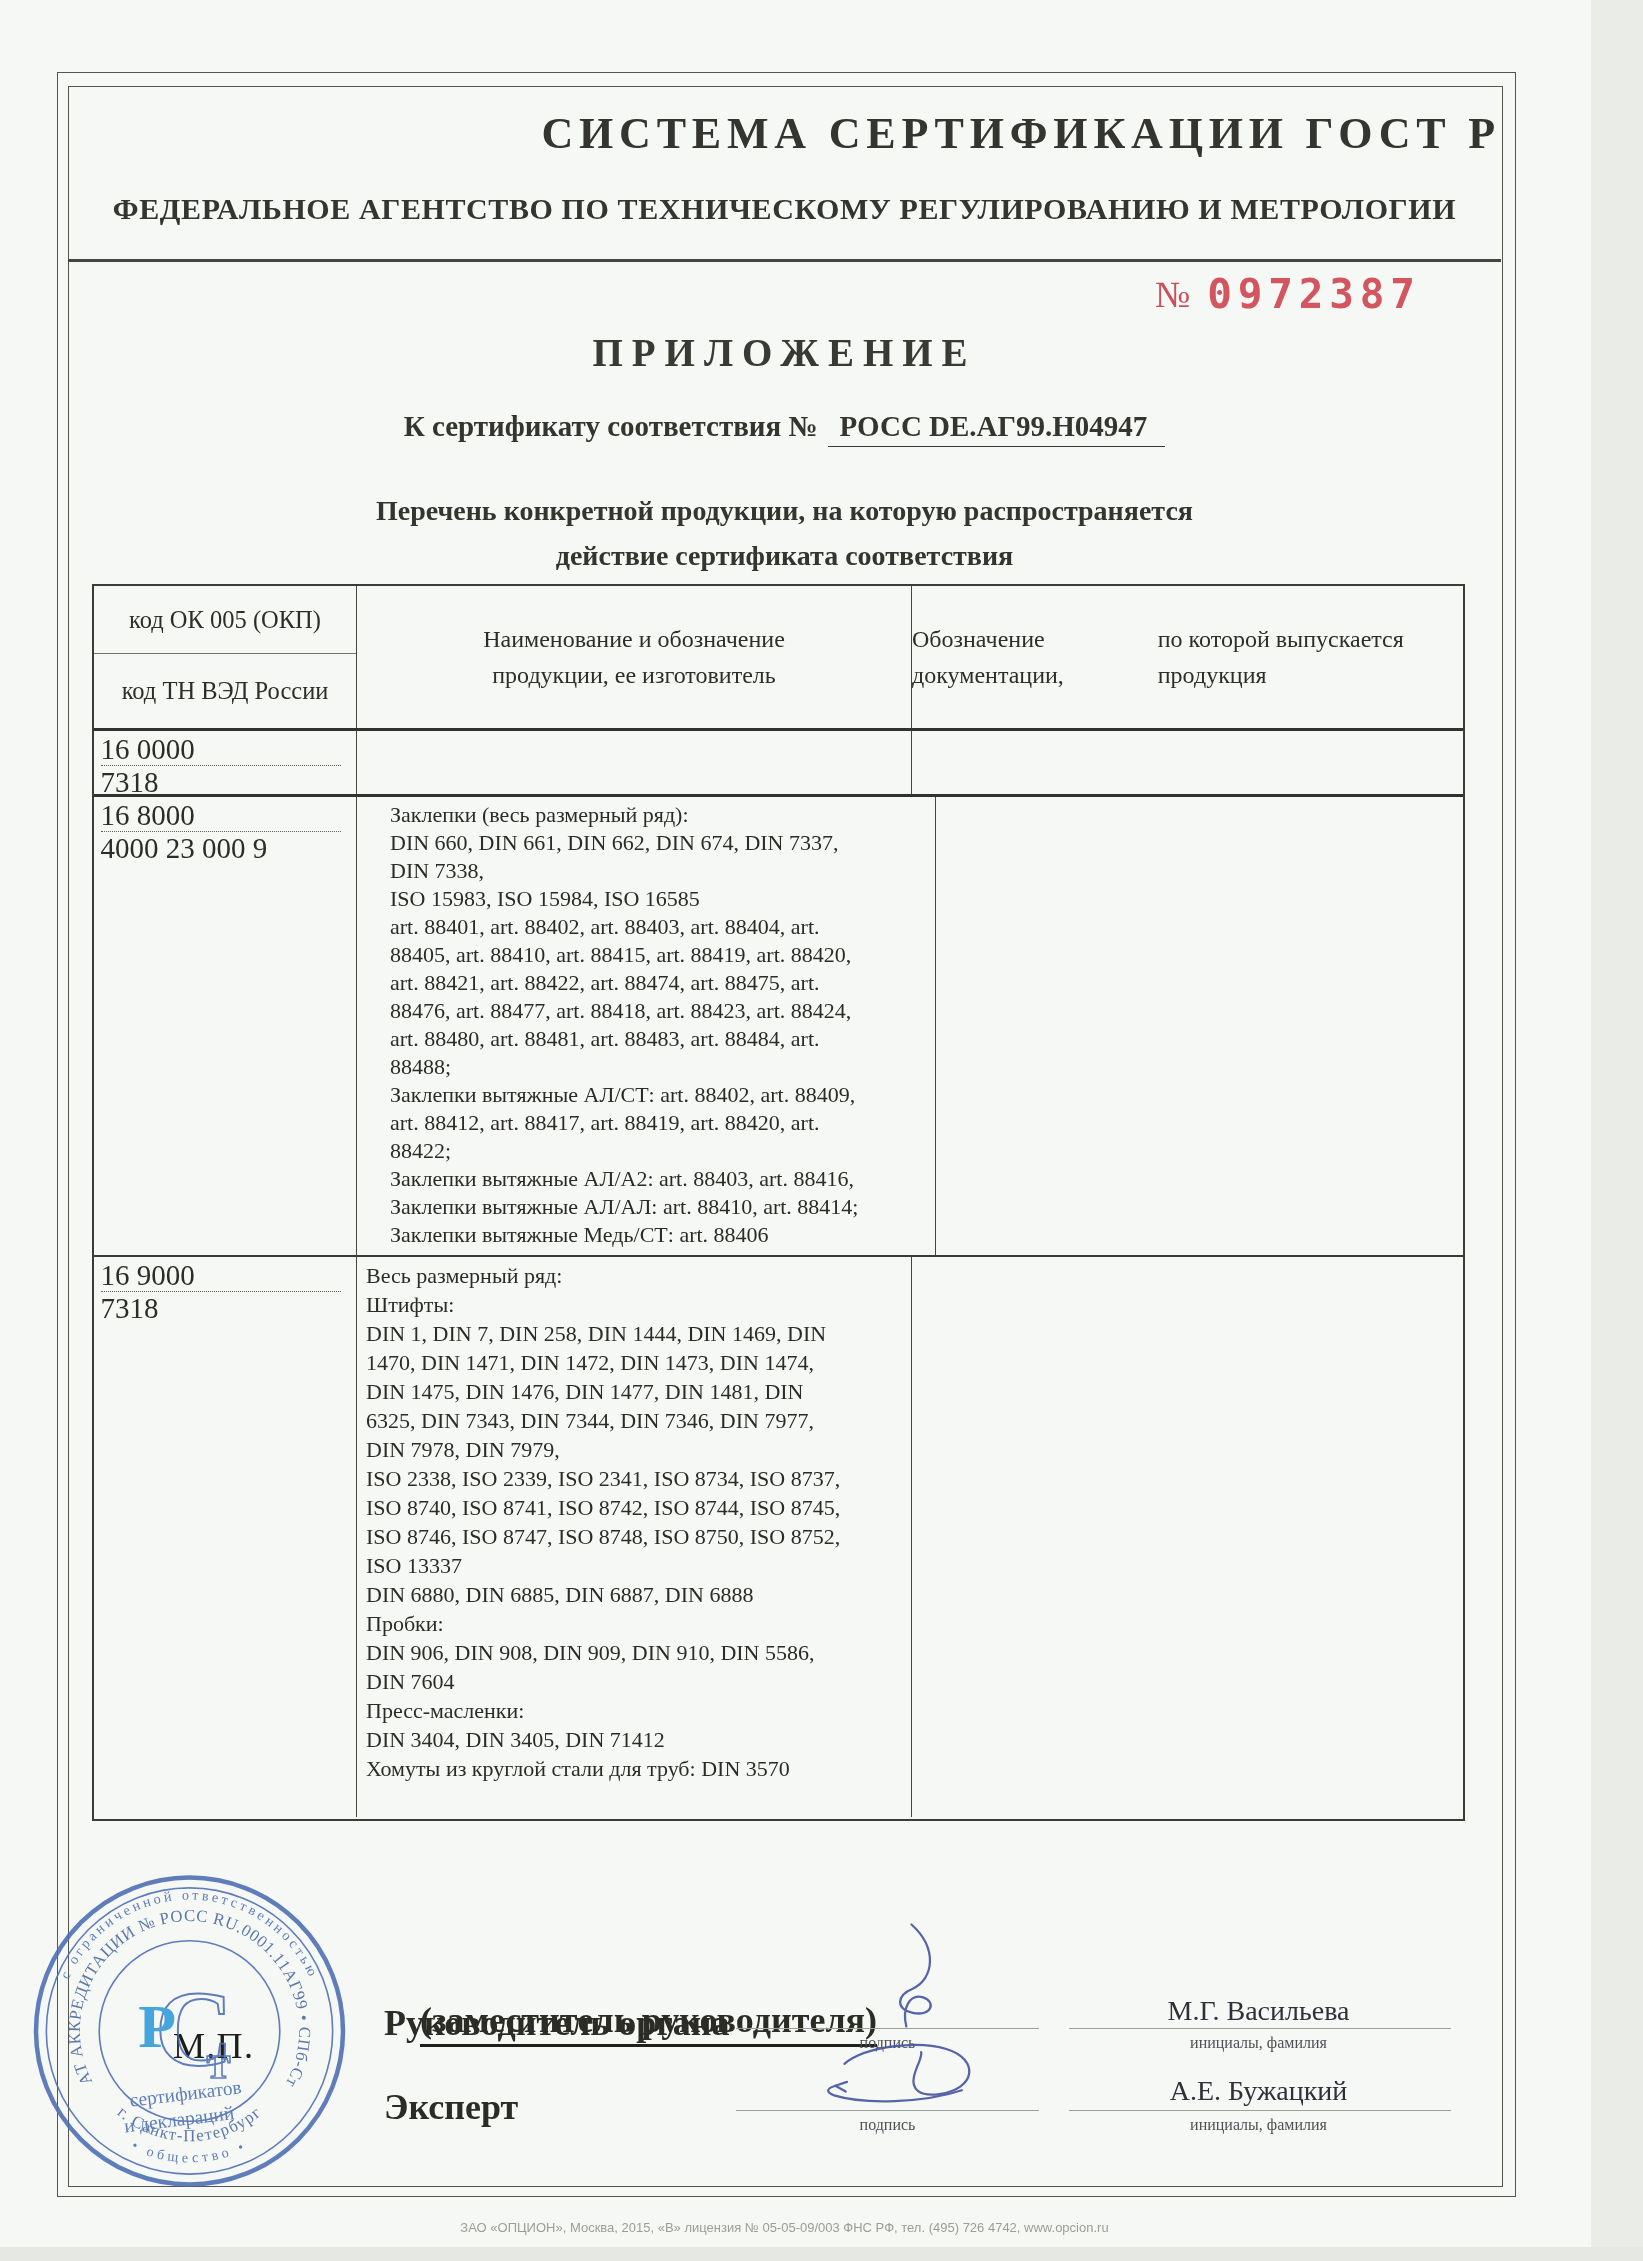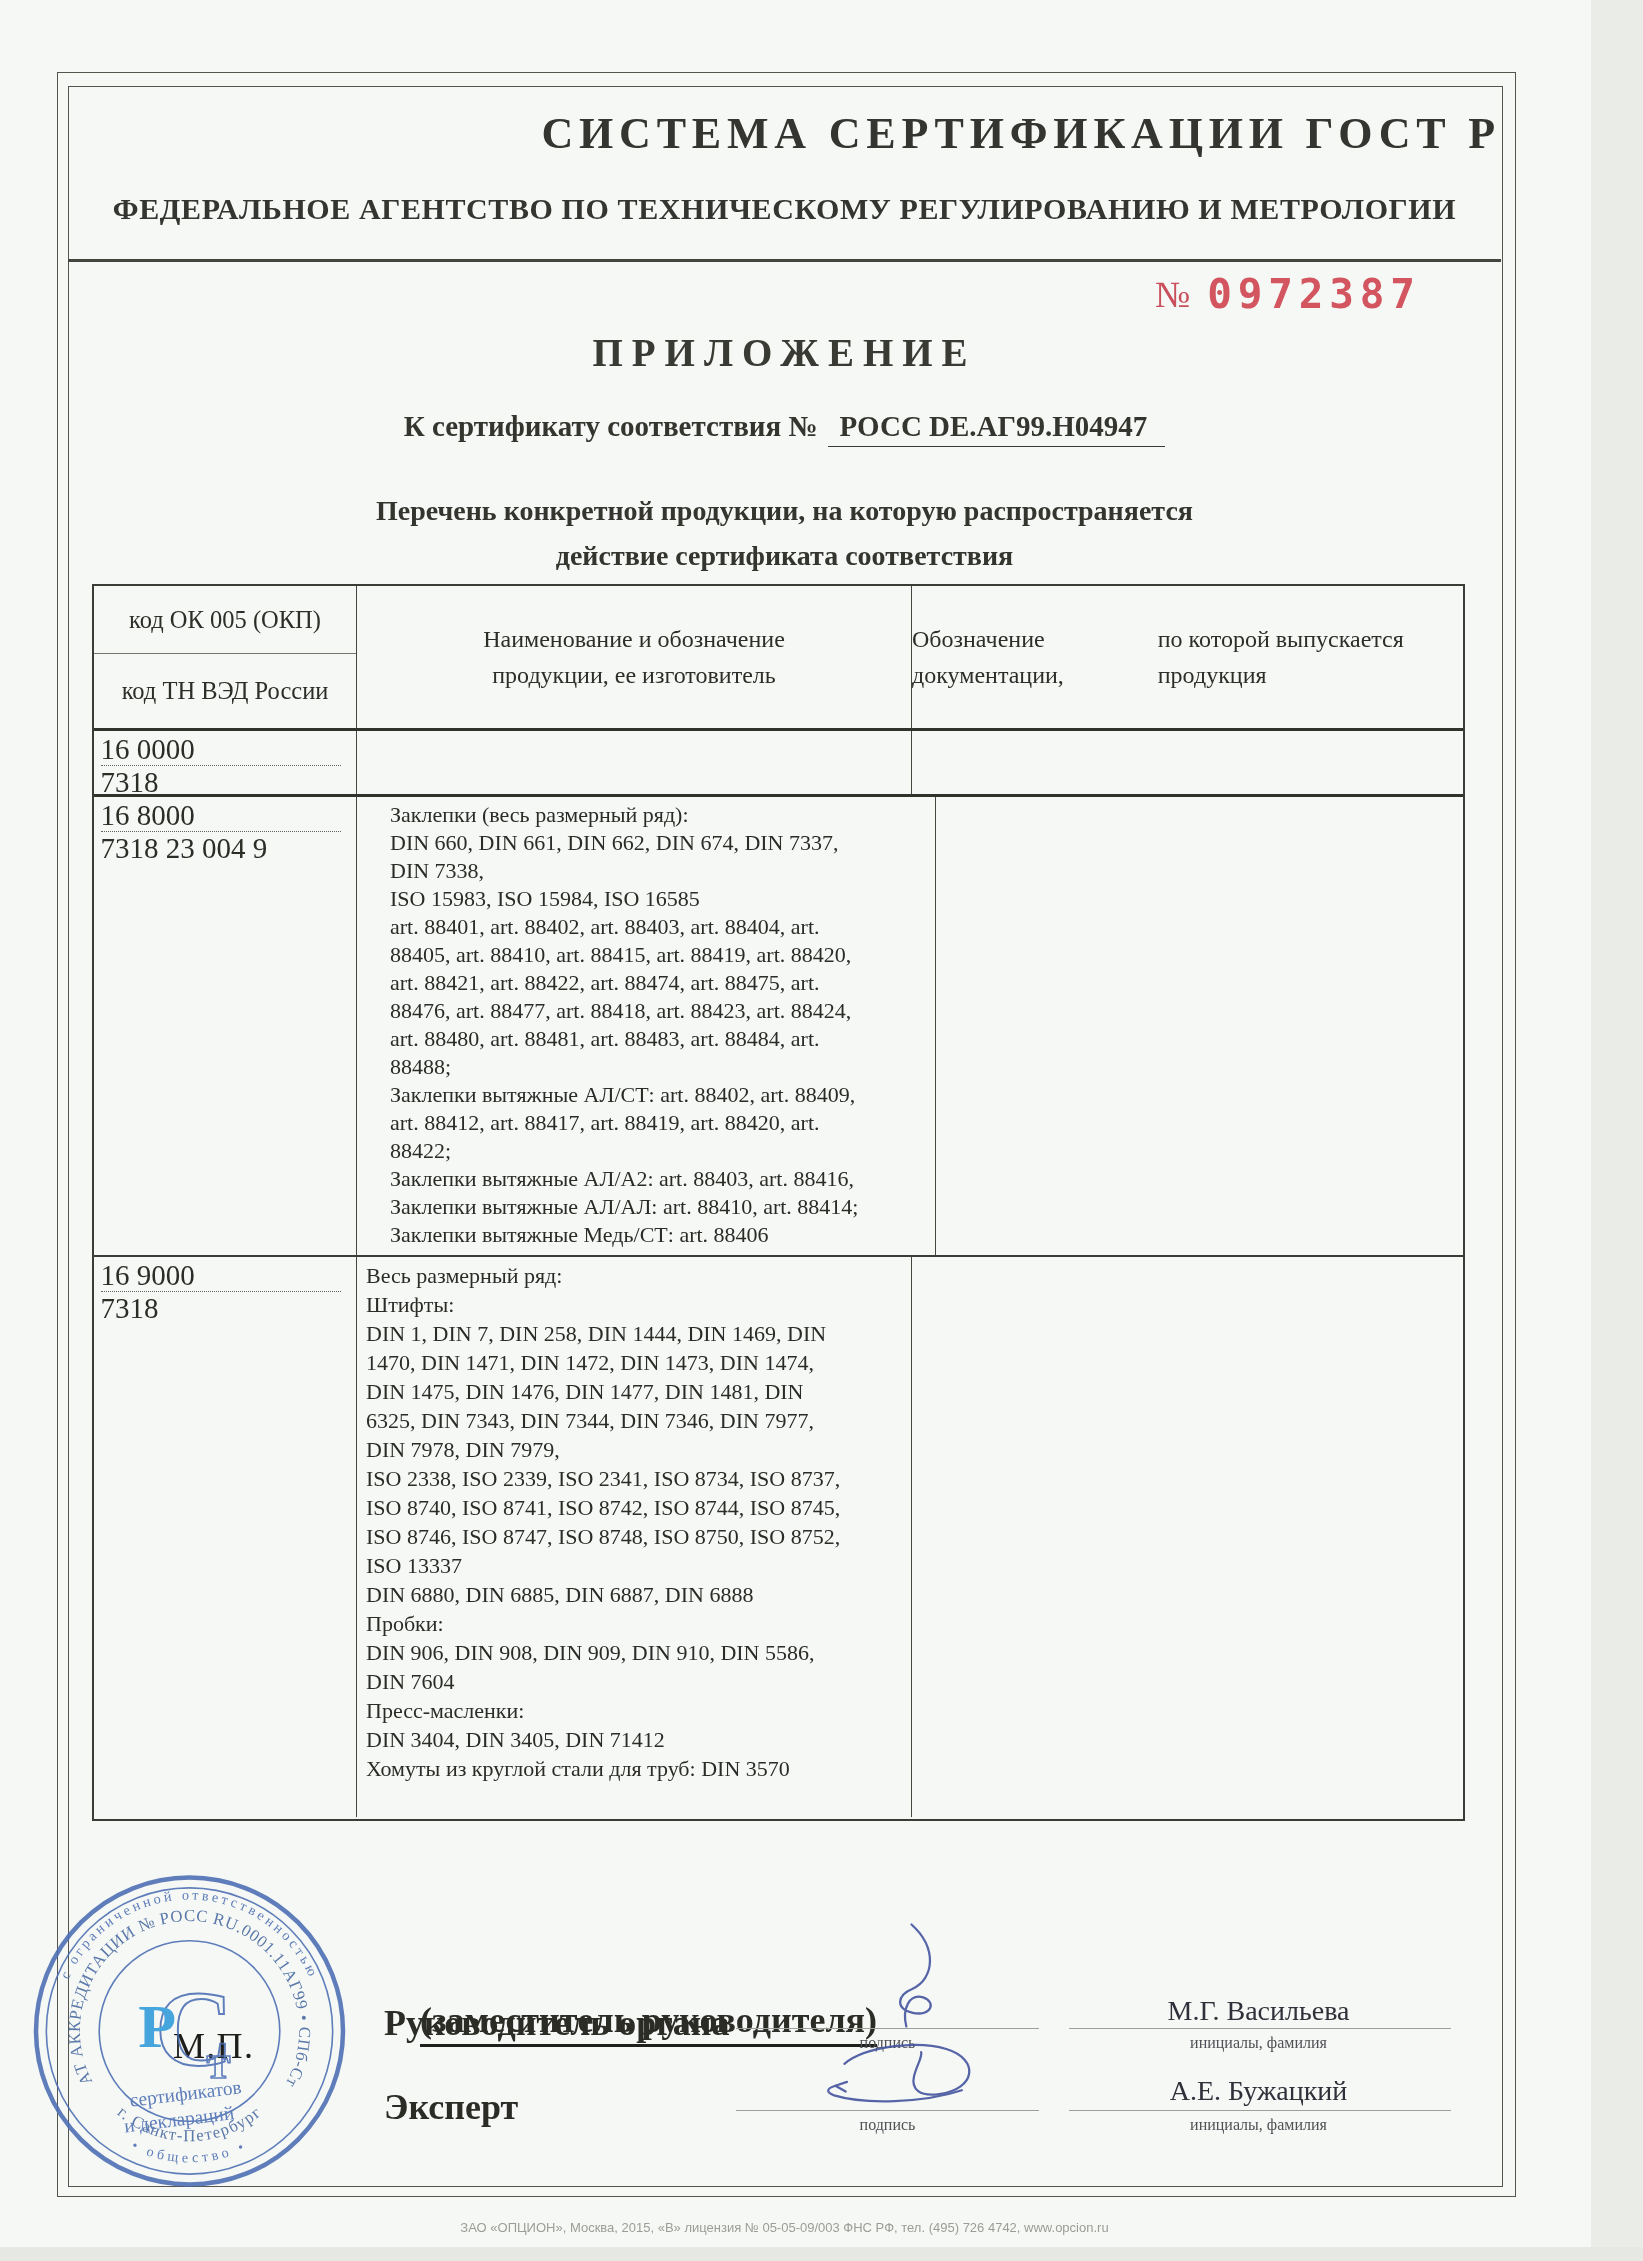--- a/index.html
+++ b/index.html
@@ -124,21 +124,21 @@
           <div class="cell c2">
             
           </div>
           <div class="cell c3"></div>
         </div>
 
         <div class="t-row">
           <div class="cell c1">
             <div class="code-top">16 8000</div>
             <div class="dash"></div>
-            <div class="code-bottom">7318 23 004 9</div>
+            <div class="code-bottom">4000 23 000 9</div>
           </div>
           <div class="cell c2">
 
               <div class="line">Заклепки (весь размерный ряд):</div>
 
               <div class="line">DIN 660, DIN 661, DIN 662, DIN 674, DIN 7337,</div>
 
               <div class="line">DIN 7338,</div>
 
               <div class="line">ISO 15983, ISO 15984, ISO 16585</div>

